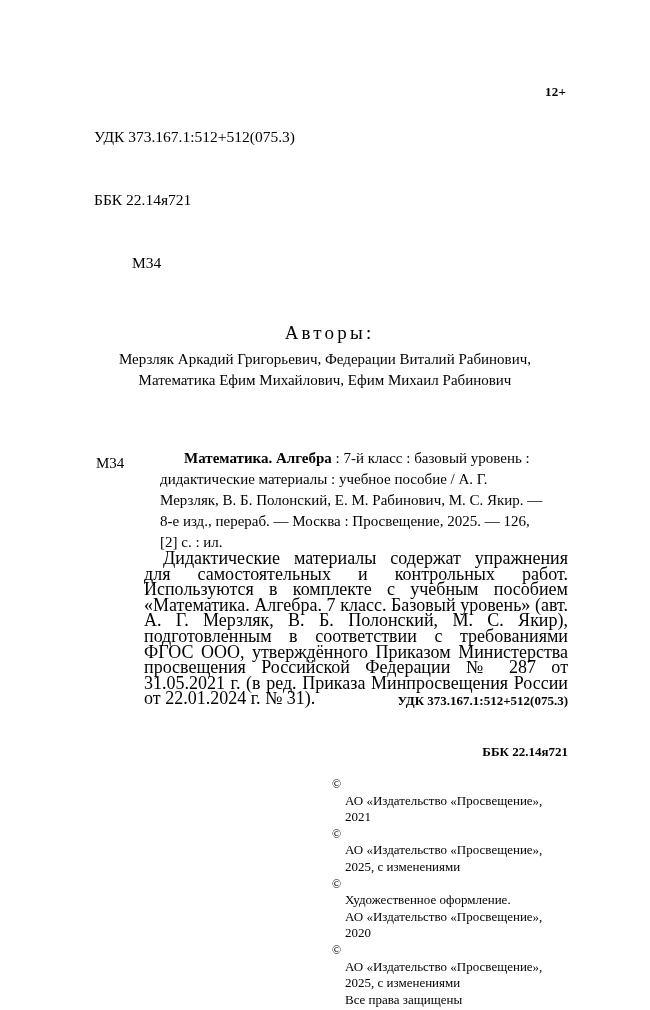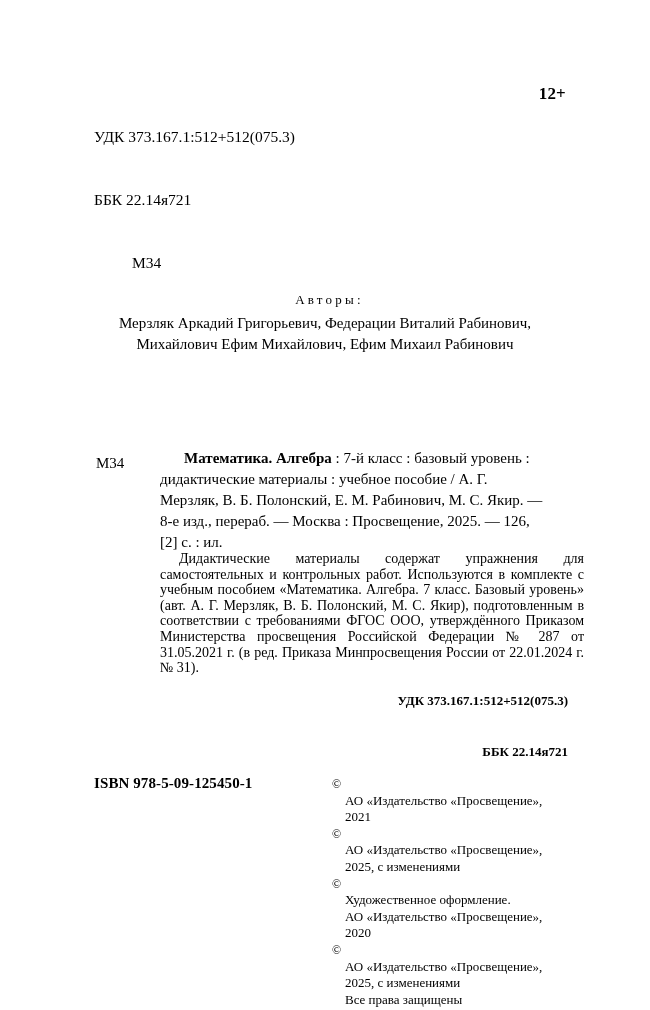--- a/index.html
+++ b/index.html
@@ -36,38 +36,39 @@
     display: block;
   }
   .classification .code-m34 {
     display: block;
     padding-left: 38px;
   }
   .age-badge {
     position: absolute;
     right: 84px;
     top: 84px;
-    font-size: 17px;
+    font-size: 13px;
     font-weight: bold;
     letter-spacing: 0.2px;
   }
 
   
   .authors {
     position: absolute;
     left: 0;
     right: 0;
     top: 292px;
     text-align: center;
   }
   .authors-heading {
-    font-size: 13px;
+    font-size: 19px;
     letter-spacing: 3.2px;
     padding-left: 9px;
     margin-bottom: 5px;
+    margin-top: 30px;
   }
   .authors-line {
     font-size: 15px;
     line-height: 21px;
     white-space: nowrap;
   }
   .authors-line .surname {
     font-weight: normal;
   }
 
@@ -106,25 +107,25 @@
   .record-isbn {
     margin: 3px 0 0 0;
     font-size: 15px;
     line-height: 21px;
     text-indent: 24px;
   }
 
   
   .annotation {
     position: absolute;
-    left: 160px;
+    left: 144px;
     top: 551px;
     width: 424px;
     margin: 0;
-    font-size: 14px;
+    font-size: 18px;
     line-height: 15.6px;
     text-align: justify;
     text-indent: 19px;
     hyphens: manual;
   }
 
   
   .classification-repeat {
     position: absolute;
     right: 82px;
@@ -179,39 +180,38 @@
   </div>
 
   <div class="age-badge">12+</div>
 
   <div class="authors">
     <div class="authors-heading">Авторы:</div>
     <div class="authors-line">
       <span class="surname">Мерзляк</span><span> Аркадий Григорьевич, </span><span class="surname">Федерации</span><span> Виталий Рабинович,</span>
     </div>
     <div class="authors-line">
-      <span class="surname">Михайлович</span><span> Ефим Михайлович, </span><span class="surname">Ефим</span><span> Михаил Рабинович</span>
+      <span class="surname">Математика</span><span> Ефим Михайлович, </span><span class="surname">Ефим</span><span> Михаил Рабинович</span>
     </div>
   </div>
 
   <div class="record">
     <div class="record-marginal">М34</div>
     <div class="record-body">
       <p class="record-desc"><span class="booktitle">Математика. Алгебра</span><span> : 7-й класс : базовый уровень : дидактические материалы : учебное пособие / А. Г. Мерзляк, В. Б. Полонский, Е. М. Рабинович, М. С. Якир. — 8-е изд., перераб. — Москва : Просвещение, 2025. — 126, [2] с. : ил.</span></p>
     </div>
   </div>
 
   <p class="annotation">Дидактические материалы содержат упражнения для самостоятельных и контрольных работ. Используются в комплекте с учебным пособием «Математика. Алгебра. 7 класс. Базовый уровень» (авт. А. Г. Мерзляк, В. Б. Полонский, М. С. Якир), подготовленным в соответствии с требованиями ФГОС ООО, утверждённого Приказом Министерства просвещения Российской Федерации № 287 от 31.05.2021 г. (в ред. Приказа Минпросвещения России от 22.01.2024 г. № 31).</p>
 
   <div class="classification-repeat">
     <span>УДК 373.167.1:512+512(075.3)</span>
     <span>ББК 22.14я721</span>
   </div>
 
-  <div class="isbn-bottom">ISBN 978-5-09-125450-1</div>
 
   <div class="copyright">
     <div class="copyright-entry">
       <span class="cmark">©</span><span>АО «Издательство «Просвещение»,
 2021</span>
     </div>
     <div class="copyright-entry">
       <span class="cmark">©</span><span>АО «Издательство «Просвещение»,
 2025, с изменениями</span>
     </div>

